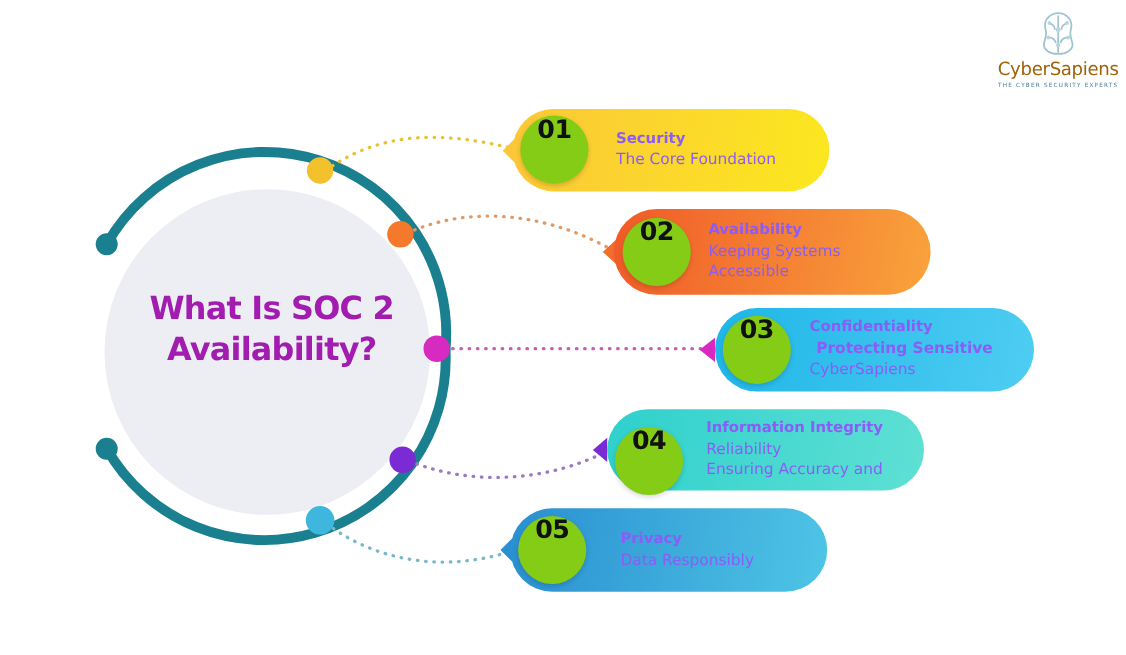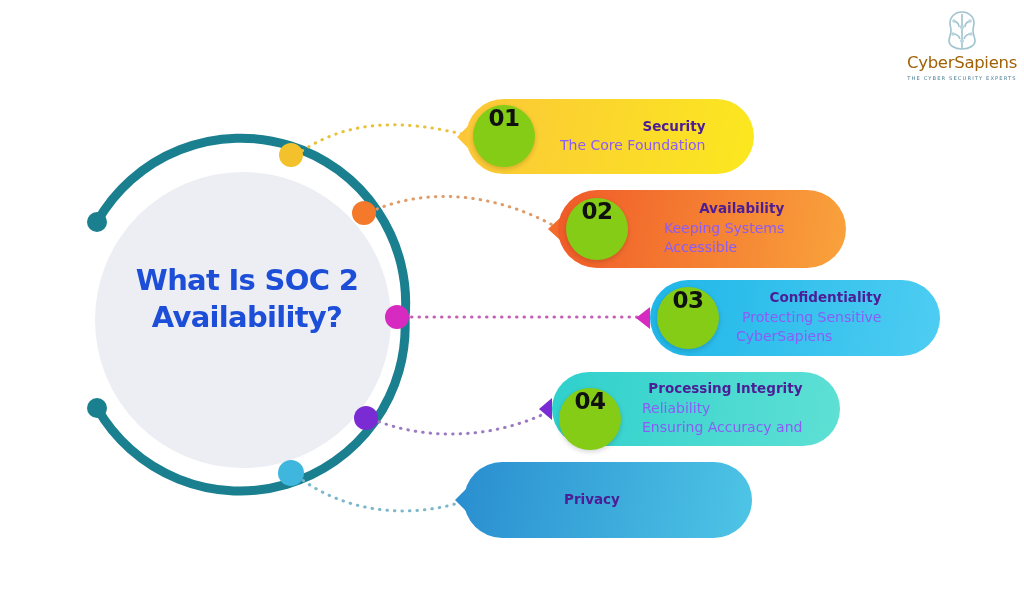--- a/index.html
+++ b/index.html
@@ -67,21 +67,21 @@
     position: absolute;
     left: 108px;
     top: 262px;
     width: 278px;
     text-align: center;
     font-family: "DejaVu Sans", sans-serif;
     font-size: 29px;
     font-weight: 700;
     line-height: 1.28;
     letter-spacing: -0.7px;
-    color: #1d4ed8;
+    color: #a21caf;
   }
 
   
   .card {
     position: absolute;
     border-radius: 46px;
     box-sizing: border-box;
   }
   .card-body {
     position: absolute;
@@ -90,24 +90,23 @@
   }
   .card-text {
     position: absolute;
     top: 50%;
     transform: translateY(-50%);
   }
   .card-title {
     font-family: "DejaVu Sans", sans-serif;
     font-weight: 700;
     font-size: 13.5px;
-    color: #4c1d95;
+    color: #8b5cf6;
     line-height: 1.45;
     white-space: nowrap;
-    text-align: right;
   }
   .card-sub {
     font-family: "DejaVu Sans", sans-serif;
     font-weight: 400;
     font-size: 14px;
     color: #8b5cf6;
     line-height: 1.42;
   }
   .num-circle {
     position: absolute;
@@ -196,54 +195,58 @@
       <div class="card-sub">The Core Foundation</div>
     </div>
   </div>
 
   <div class="card" id="card-2" style="left:558px; top:190px; width:288px; height:78px;">
     <div class="pointer" id="ptr-2" style="left:-10px; top:28px; border-right:12px solid #f16d29;"></div>
     <div class="card-body" id="body-2" style="background: linear-gradient(100deg, rgb(240, 90, 40) 0%, rgb(249, 163, 60) 100%);"></div>
     <div class="num-circle" style="left:8px; top:8px;">
       <span>02</span>
     </div>
-    <div class="card-text" style="left:106px;">
+    <div class="card-text" style="left:86px;">
       <div class="card-title">Availability</div>
       <div class="card-sub">Keeping Systems</div>
       <div class="card-sub">Accessible</div>
     </div>
   </div>
 
   <div class="card" id="card-3" style="left:650px; top:280px; width:290px; height:76px;">
     <div class="pointer" id="ptr-3" style="left:-14px; top:27px; border-right:14px solid #d62ac0;"></div>
     <div class="card-body" id="body-3" style="background: linear-gradient(100deg, rgb(31, 182, 232) 0%, rgb(78, 205, 242) 100%);"></div>
     <div class="num-circle" style="left:7px; top:7px;">
       <span>03</span>
     </div>
     <div class="card-text" style="left:86px;">
       <div class="card-title">Confidentiality</div>
-      <div class="card-sub" style="padding-left:6px;">Protecting Sensitive</div>
+      <div class="card-sub" style="padding-left:6px;font-weight:bold;">Protecting Sensitive</div>
       <div class="card-sub">CyberSapiens</div>
     </div>
   </div>
 
   <div class="card" id="card-4" style="left:552px; top:372px; width:288px; height:74px;">
     <div class="pointer" id="ptr-4" style="left:-13px; top:26px; border-right:13px solid #7b2bd4;"></div>
     <div class="card-body" id="body-4" style="background: linear-gradient(100deg, rgb(47, 208, 205) 0%, rgb(95, 224, 212) 100%);"></div>
     <div class="num-circle" style="left:7px; top:16px;">
       <span>04</span>
     </div>
     <div class="card-text" style="left:90px;">
-      <div class="card-title">Processing Integrity</div>
+      <div class="card-title">Information Integrity</div>
       <div class="card-sub">Reliability</div>
       <div class="card-sub">Ensuring Accuracy and</div>
     </div>
   </div>
 
   <div class="card" id="card-5" style="left:464px; top:462px; width:288px; height:76px;">
     <div class="pointer" id="ptr-5" style="left:-9px; top:27px; border-right:11px solid #2a8fd0;"></div>
     <div class="card-body" id="body-5" style="background: linear-gradient(100deg, rgb(42, 143, 208) 0%, rgb(78, 197, 230) 100%);"></div>
+    <div class="num-circle" style="left:7px; top:7px;">
+      <span>05</span>
+    </div>
     <div class="card-text" style="left:100px;">
       <div class="card-title">Privacy</div>
+      <div class="card-sub">Data Responsibly</div>
     </div>
   </div>
 
 </div>
 
 </body></html>

